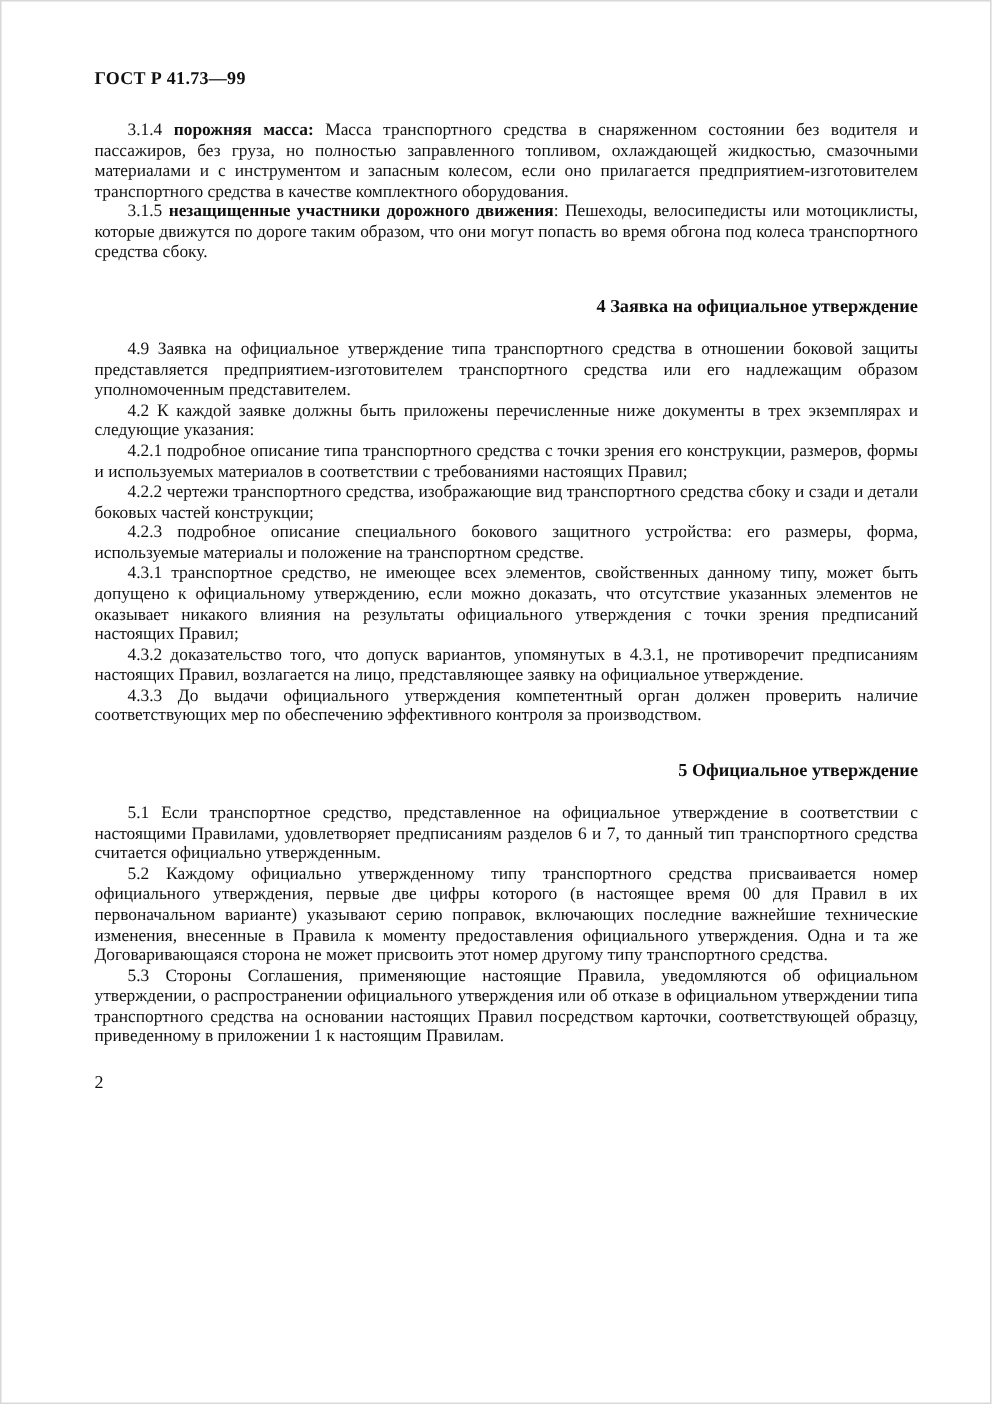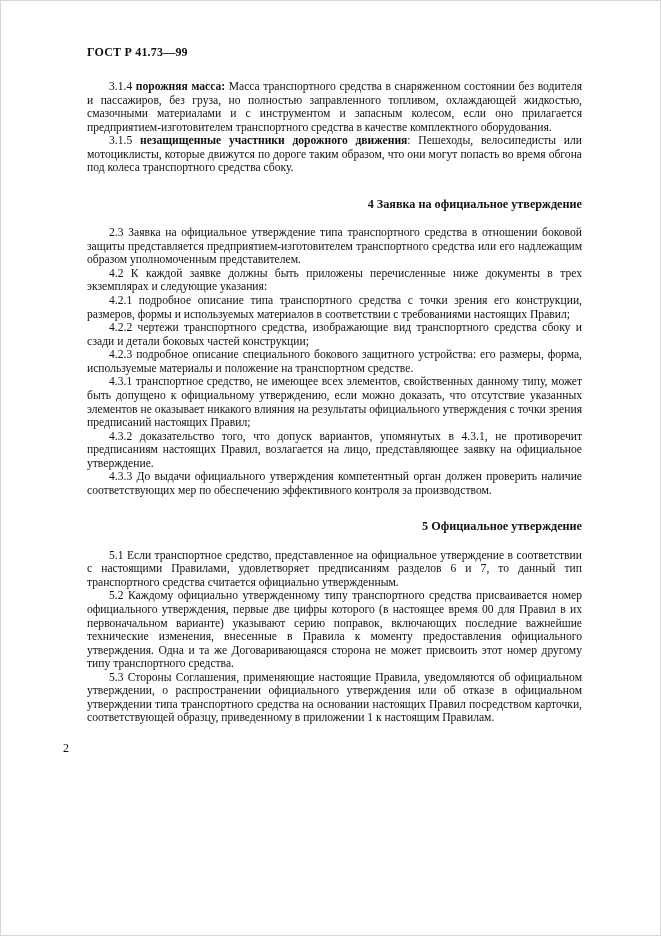--- a/index.html
+++ b/index.html
@@ -7,22 +7,21 @@
   body {
     width: 661px;
     height: 936px;
     background: #ffffff;
     border: 1px solid #d8d8d8;
     font-family: "Liberation Serif", serif;
     color: #111111;
     overflow: hidden;
   }
   .page {
-    padding: 44px 78px 0 62px;
-    margin-left: 24px;
+    padding: 44px 48px 0 62px;
   }
   .doc-header {
     font-size: 12px;
     font-weight: bold;
     letter-spacing: 0.2px;
     margin-bottom: 20px;
   }
   .content {
     font-size: 11.6px;
     line-height: 1.17;
@@ -48,21 +47,21 @@
 </head>
 <body>
 
 <div class="page">
   <div class="doc-header">ГОСТ Р 41.73—99</div>
 
   <div class="content">
       <p class="para"><span>3.1.4 </span><span class="bold">порожняя масса:</span><span> Масса транспортного средства в снаряженном состоянии без водителя и пассажиров, без груза, но полностью заправленного топливом, охлаждающей жидкостью, смазочными материалами и с инструментом и запасным колесом, если оно прилагается предприятием-изготовителем транспортного средства в качестве комплектного оборудования.</span></p>
       <p class="para"><span>3.1.5 </span><span class="bold">незащищенные участники дорожного движения</span><span>: Пешеходы, велосипедисты или мотоциклисты, которые движутся по дороге таким образом, что они могут попасть во время обгона под колеса транспортного средства сбоку.</span></p>
       <h2 class="heading">4 Заявка на официальное утверждение</h2>
-      <p class="para"><span>2.3 Заявка на официальное утверждение типа транспортного средства в отношении боковой защиты представляется предприятием-изготовителем транспортного средства или его надлежащим образом уполномоченным представителем.</span></p>
+      <p class="para"><span>4.9 Заявка на официальное утверждение типа транспортного средства в отношении боковой защиты представляется предприятием-изготовителем транспортного средства или его надлежащим образом уполномоченным представителем.</span></p>
       <p class="para"><span>4.2 К каждой заявке должны быть приложены перечисленные ниже документы в трех экземплярах и следующие указания:</span></p>
       <p class="para"><span>4.2.1 подробное описание типа транспортного средства с точки зрения его конструкции, размеров, формы и используемых материалов в соответствии с требованиями настоящих Правил;</span></p>
       <p class="para"><span>4.2.2 чертежи транспортного средства, изображающие вид транспортного средства сбоку и сзади и детали боковых частей конструкции;</span></p>
       <p class="para"><span>4.2.3 подробное описание специального бокового защитного устройства: его размеры, форма, используемые материалы и положение на транспортном средстве.</span></p>
       <p class="para"><span>4.3.1 транспортное средство, не имеющее всех элементов, свойственных данному типу, может быть допущено к официальному утверждению, если можно доказать, что отсутствие указанных элементов не оказывает никакого влияния на результаты официального утверждения с точки зрения предписаний настоящих Правил;</span></p>
       <p class="para"><span>4.3.2 доказательство того, что допуск вариантов, упомянутых в 4.3.1, не противоречит предписаниям настоящих Правил, возлагается на лицо, представляющее заявку на официальное утверждение.</span></p>
       <p class="para"><span>4.3.3 До выдачи официального утверждения компетентный орган должен проверить наличие соответствующих мер по обеспечению эффективного контроля за производством.</span></p>
       <h2 class="heading">5 Официальное утверждение</h2>
       <p class="para"><span>5.1 Если транспортное средство, представленное на официальное утверждение в соответствии с настоящими Правилами, удовлетворяет предписаниям разделов 6 и 7, то данный тип транспортного средства считается официально утвержденным.</span></p>
       <p class="para"><span>5.2 Каждому официально утвержденному типу транспортного средства присваивается номер официального утверждения, первые две цифры которого (в настоящее время 00 для Правил в их первоначальном варианте) указывают серию поправок, включающих последние важнейшие технические изменения, внесенные в Правила к моменту предоставления официального утверждения. Одна и та же Договаривающаяся сторона не может присвоить этот номер другому типу транспортного средства.</span></p>

